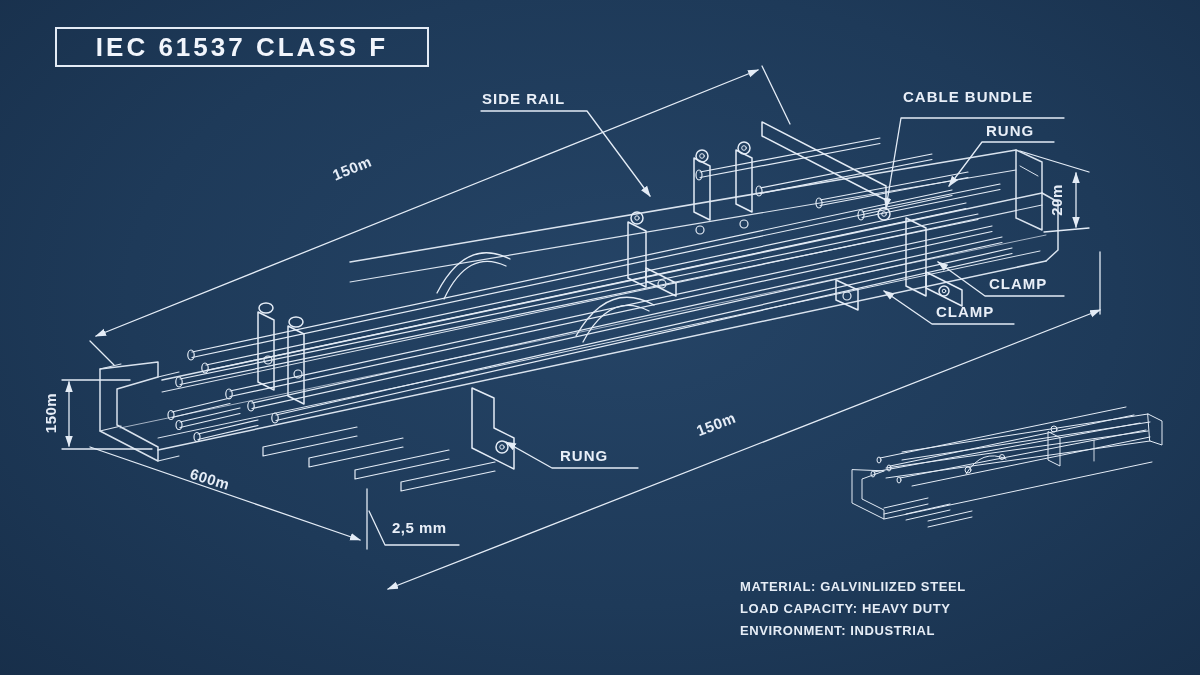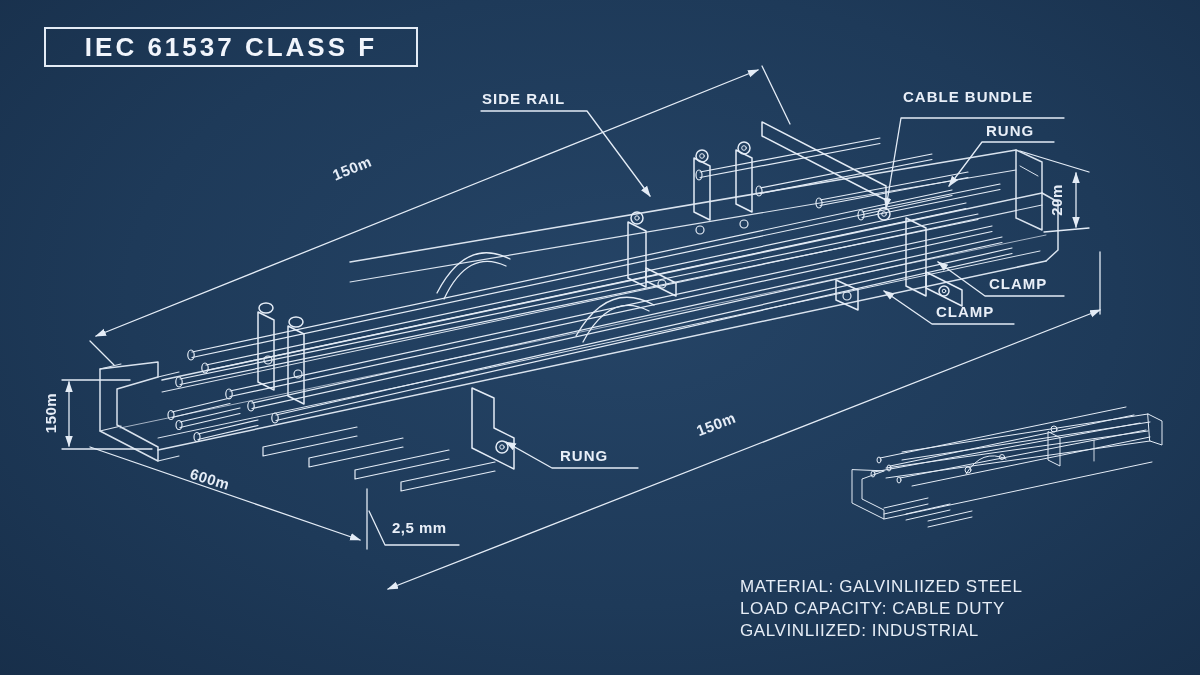--- a/index.html
+++ b/index.html
@@ -8,30 +8,30 @@
     font-family:"Liberation Sans", sans-serif;
     background:#1e3a58;
   }
   .stage{
     position:relative;width:1200px;height:675px;
     background:radial-gradient(ellipse 900px 560px at 52% 44%, #254466 0%, #1e3a59 55%, #172e49 100%);
   }
   .stage svg{position:absolute;left:0;top:0;}
   .ovl{position:absolute;color:#ecf2fb;white-space:nowrap;}
   .title-box{
-    left:44px;top:27px;width:370px;height:36px;
+    left:55px;top:27px;width:370px;height:36px;
     border:2px solid #e3ebf5;display:flex;align-items:center;justify-content:center;
   }
   .title-box span{
     font-size:26px;font-weight:700;letter-spacing:3px;color:#f1f5fc;
   }
   .callout{font-size:15px;font-weight:700;letter-spacing:1px;color:#e9eff8;}
   .dim{font-size:15px;font-weight:700;letter-spacing:.5px;color:#e6edf7;transform:translate(-50%,-50%);}
   .rot-90{transform:translate(-50%,-50%) rotate(-90deg);}
-  .specs{left:740px;top:576px;font-size:17px;font-weight:400;letter-spacing:.6px;line-height:22px;color:#e6edf6;}
+  .specs{left:740px;top:576px;font-size:13px;font-weight:700;letter-spacing:.6px;line-height:22px;color:#e6edf6;}
 </style>
 </head>
 <body>
 
 <div class="stage">
 
   <svg width="1200" height="675" viewBox="0 0 1200 675" fill="none" stroke="#e4ecf6" stroke-width="1.5" stroke-linecap="round" stroke-linejoin="round">
     <defs>
       <marker id="arr" viewBox="0 0 10 10" refX="9" refY="5" markerWidth="8.5" markerHeight="8.5" orient="auto-start-reverse">
         <path d="M0,1.6 L10,5 L0,8.4 Z" fill="#e4ecf6" stroke="none"></path>
@@ -230,17 +230,17 @@
   <div class="ovl callout" style="left:392px;top:519px;letter-spacing:.5px;text-align:center;">2,5 mm</div>
 
   <div class="ovl dim" style="left:352px;top:168px;transform:translate(-50%,-50%) rotate(-22deg);">150m</div>
   <div class="ovl dim rot-90" style="left:1056px;top:200px;">20m</div>
   <div class="ovl dim rot-90" style="left:50px;top:413px;">150m</div>
   <div class="ovl dim" style="left:210px;top:479px;transform:translate(-50%,-50%) rotate(17deg);">600m</div>
   <div class="ovl dim" style="left:716px;top:424px;transform:translate(-50%,-50%) rotate(-21deg);">150m</div>
 
   <div class="ovl specs">
     <div>MATERIAL: GALVINLIIZED STEEL</div>
-    <div>LOAD CAPACITY: CABLE DUTY</div>
-    <div>GALVINLIIZED: INDUSTRIAL</div>
+    <div>LOAD CAPACITY: HEAVY DUTY</div>
+    <div>ENVIRONMENT: INDUSTRIAL</div>
   </div>
 
 </div>
 
 </body></html>

